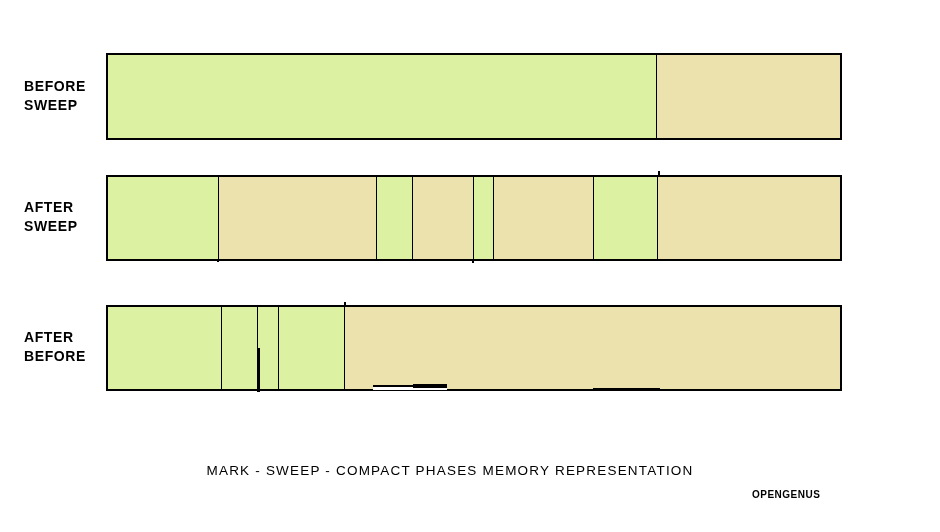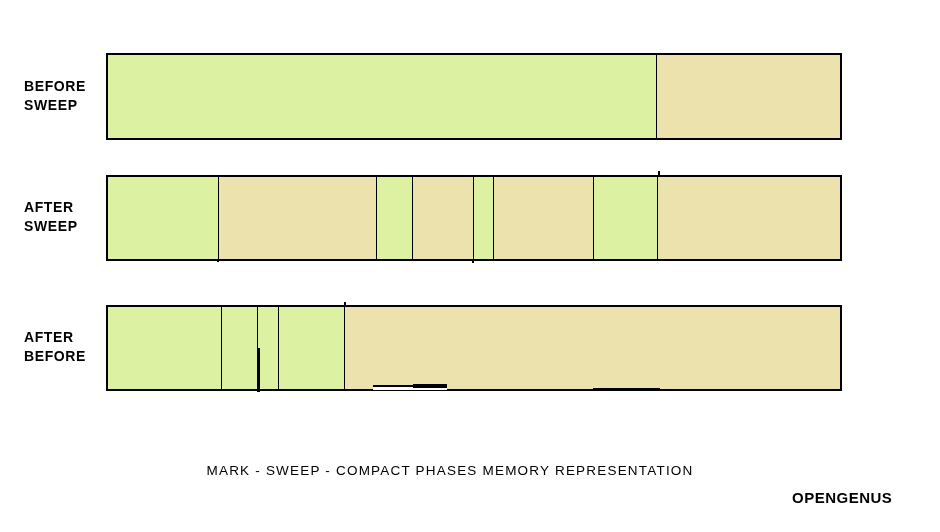--- a/index.html
+++ b/index.html
@@ -46,23 +46,23 @@
     width: 900px;
     text-align: center;
     font-size: 13.5px;
     font-weight: normal;
     letter-spacing: 1.2px;
     white-space: nowrap;
     margin-top: 11px;
   }
   .brand {
     position: absolute;
-    left: 792px;
+    left: 752px;
     top: 489px;
-    font-size: 15px;
+    font-size: 10px;
     font-weight: bold;
     letter-spacing: 0.5px;
     white-space: nowrap;
   }
   .stroke {
     position: absolute;
     background: #000000;
   }
   .stroke-eraser {
     position: absolute;

